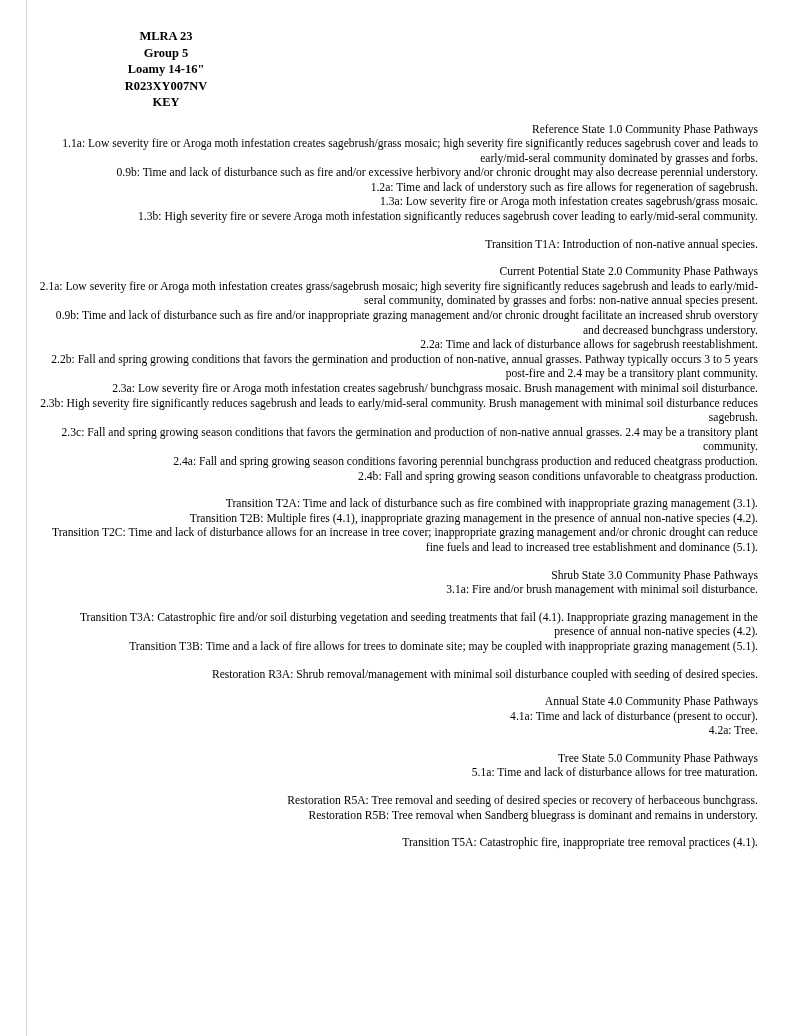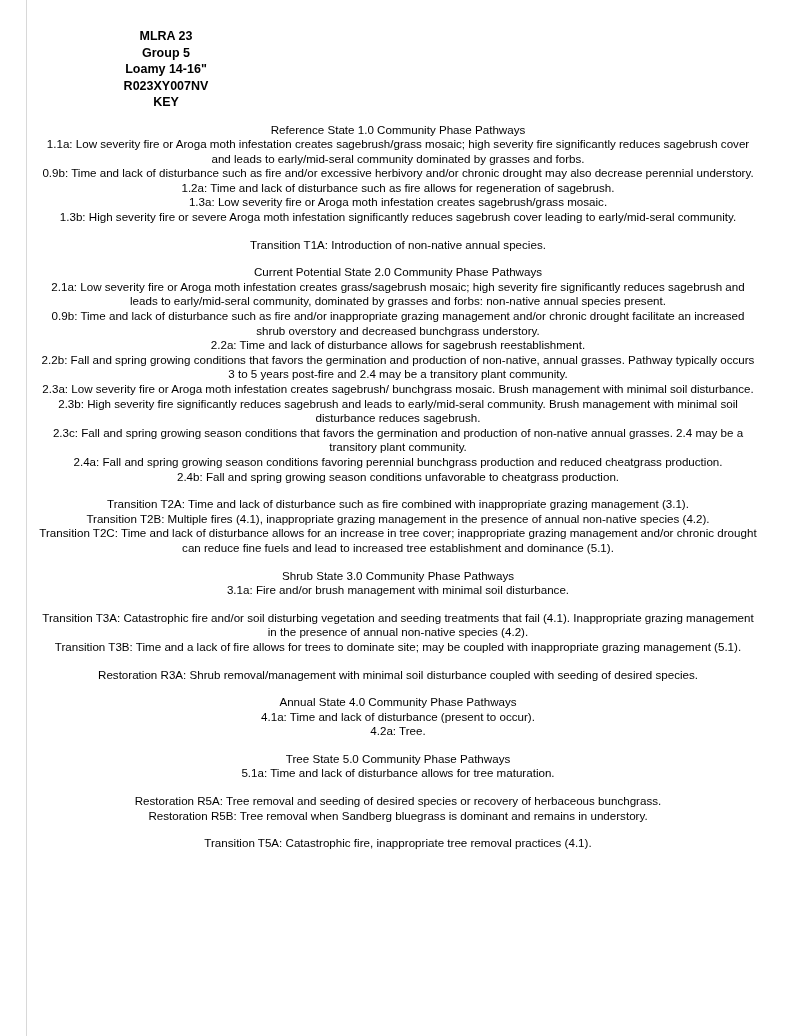--- a/index.html
+++ b/index.html
@@ -14,20 +14,21 @@
     color: #000000;
     position: relative;
     overflow: hidden;
   }
   .page {
     position: relative;
     width: 800px;
     height: 1036px;
     box-sizing: border-box;
     padding: 22px 42px 0 38px;
+    font-family: Liberation Serif, serif;
   }
   .header {
     text-align: center;
     font-weight: bold;
     font-size: 12.5px;
     line-height: 16.5px;
     width: 160px;
     margin: 6px 0 0 48px;
   }
   .header div {
@@ -40,21 +41,21 @@
   }
   .section {
     margin-bottom: 13px;
   }
   .section:last-child {
     margin-bottom: 0;
   }
   .line {
     margin: 0;
     padding: 0;
-    text-align: center;
+    text-align: right;
   }
   
   .scan-edge {
     position: absolute;
     left: 26px;
     top: 0;
     width: 1px;
     height: 1036px;
     background: #d8d8d8;
   }
@@ -71,21 +72,21 @@
     <div>Loamy 14-16"</div>
     <div>R023XY007NV</div>
     <div>KEY</div>
   </div>
 
   <div class="content" id="content">
       <div class="section">
         <p class="line">Reference State 1.0 Community Phase Pathways</p>
         <p class="line">1.1a:  Low severity fire or Aroga moth infestation creates sagebrush/grass mosaic; high severity fire significantly reduces sagebrush cover and leads to early/mid-seral community dominated by grasses and forbs.</p>
         <p class="line">0.9b: Time and lack of disturbance such as fire and/or excessive herbivory and/or chronic drought may also decrease perennial understory.</p>
-        <p class="line">1.2a: Time and lack of disturbance such as fire allows for regeneration of sagebrush.</p>
+        <p class="line">1.2a: Time and lack of understory such as fire allows for regeneration of sagebrush.</p>
         <p class="line">1.3a: Low severity fire or Aroga moth infestation creates sagebrush/grass mosaic.</p>
         <p class="line">1.3b: High severity fire or severe Aroga moth infestation significantly reduces sagebrush cover leading to early/mid-seral community.</p>
       </div>
       <div class="section">
         <p class="line">Transition T1A: Introduction of non-native annual species.</p>
       </div>
       <div class="section">
         <p class="line">Current Potential State 2.0 Community Phase Pathways</p>
         <p class="line">2.1a: Low severity fire or Aroga moth infestation creates grass/sagebrush mosaic; high severity fire significantly reduces sagebrush and leads to early/mid-seral community, dominated by grasses and forbs:  non-native annual species present.</p>
         <p class="line">0.9b: Time and lack of disturbance such as fire and/or inappropriate grazing management and/or chronic drought facilitate an increased shrub overstory and decreased bunchgrass understory.</p>

